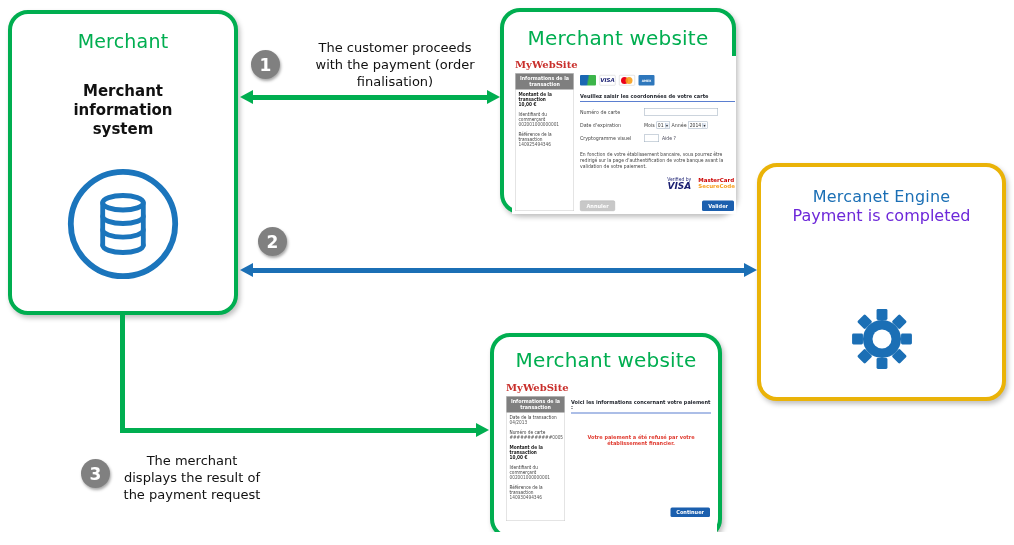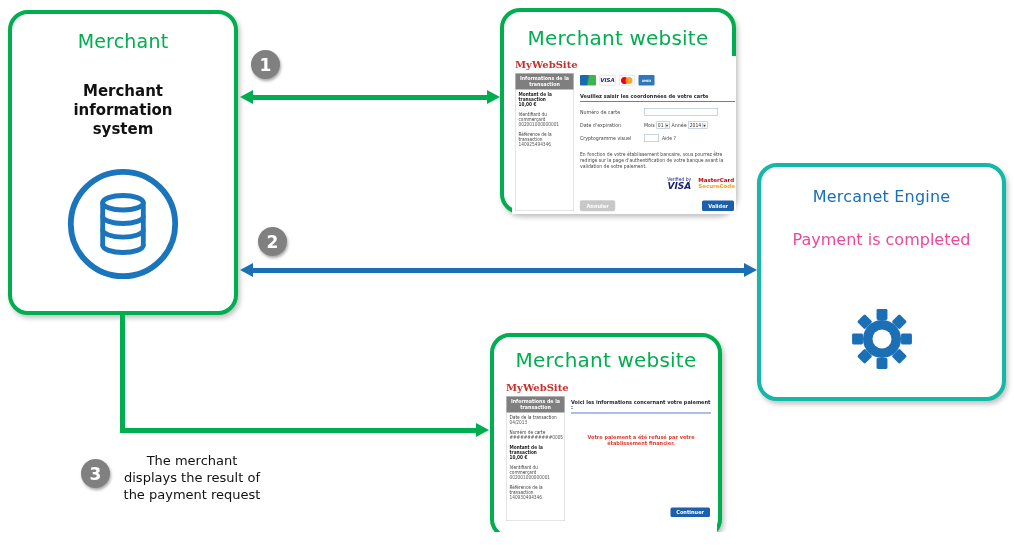--- a/index.html
+++ b/index.html
@@ -2,38 +2,38 @@
 <html><head>
 <meta charset="utf-8">
 <style>
   * { margin:0; padding:0; box-sizing:border-box; }
   body { font-family:"DejaVu Sans","Liberation Sans",sans-serif; background:#fff; }
   .canvas { position:relative; width:1014px; height:532px; background:#fff; overflow:hidden; }
 
   
   .box { position:absolute; background:#fff; border-radius:20px; box-shadow:2px 3px 5px rgba(0,0,0,.25); }
   .box.green { border:4px solid #00AE50; }
-  .box.blue  { border:4px solid #14b8a6; }
+  .box.blue  { border:4px solid #eab308; }
   .box-title { text-align:center; font-size:19px; letter-spacing:.2px; }
   .green-text { color:#00AE50; }
   .blue-text  { color:#1B6FB5; }
 
   .merchant-box { left:8px; top:10px; width:230px; height:305px; }
   .merchant-box .box-title { margin-top:16px; }
   .merchant-sub { margin-top:30px; text-align:center; font-weight:bold; font-size:15px; color:#111; white-space:pre-line; line-height:1.25; }
   .db-icon { position:absolute; left:50%; transform:translateX(-50%); top:152px; }
 
   .website-box-top { left:500px; top:8px; width:236px; height:206px; }
   .website-box-top .box-title { margin-top:14px; font-size:20px; }
   .website-box-bottom { left:490px; top:333px; width:232px; height:206px; }
   .website-box-bottom .box-title { margin-top:11px; font-size:20px; }
 
   .mercanet-box { left:757px; top:163px; width:249px; height:238px; }
   .mercanet-box .box-title { margin-top:20px; font-size:16px; }
-  .mercanet-status { margin-top:24px; text-align:center; font-size:16px; color:#ec4899; }
+  .mercanet-status { text-align:center; font-size:16px; color:#6d28d9; }
   .gear-icon { position:absolute; left:50%; transform:translateX(-50%); top:138px; }
 
   
   .aline { position:absolute; }
   .aline.g { background:#00AE50; }
   .aline.b { background:#1B6FB5; }
   .ah { position:absolute; width:0; height:0; border-top:7px solid transparent; border-bottom:7px solid transparent; }
   .ah.left.g  { border-right:13px solid #00AE50; }
   .ah.right.g { border-left:13px solid #00AE50; }
   .ah.left.b  { border-right:13px solid #1B6FB5; }
@@ -119,20 +119,23 @@
 
   <div class="aline b" style="left:252px; top:268px; width:493px; height:5px;"></div>
   <div class="ah left b" style="left:240px; top:263px;"></div>
   <div class="ah right b" style="left:744px; top:263px;"></div>
 
   <div class="aline g" style="left:120px; top:315px; width:5px; height:117px;"></div>
   <div class="aline g" style="left:120px; top:428px; width:358px; height:5px;"></div>
   <div class="ah right g" style="left:476px; top:423px;"></div>
 
   <div class="step-circle" style="left:251px; top:50px;">1</div>
+  <div class="step-text" style="left:295px; top:40px; width:200px;">The customer proceeds
+with the payment (order
+finalisation)</div>
 
   <div class="step-circle" style="left:258px; top:227px;">2</div>
 
   <div class="step-circle" style="left:81px; top:459px;">3</div>
   <div class="step-text" style="left:102px; top:453px; width:180px;">The merchant
 displays the result of
 the payment request</div>
 
   <div class="box green website-box-top">
     <div class="box-title green-text">Merchant website</div>

